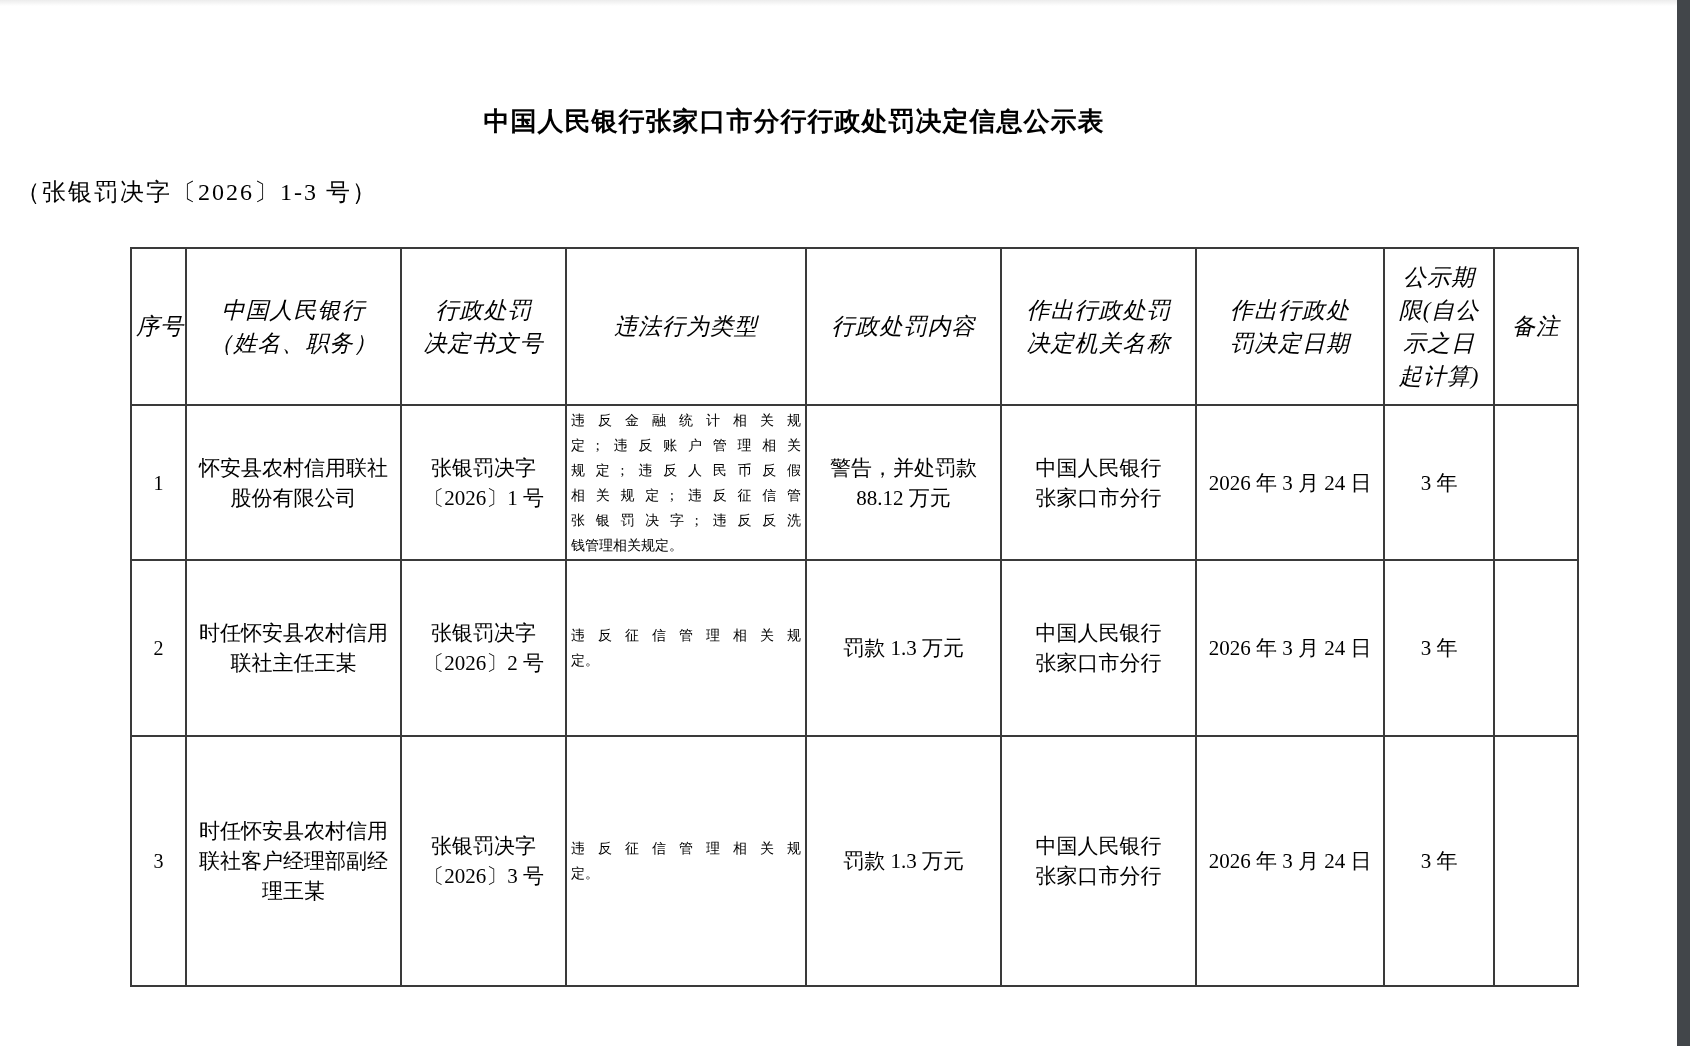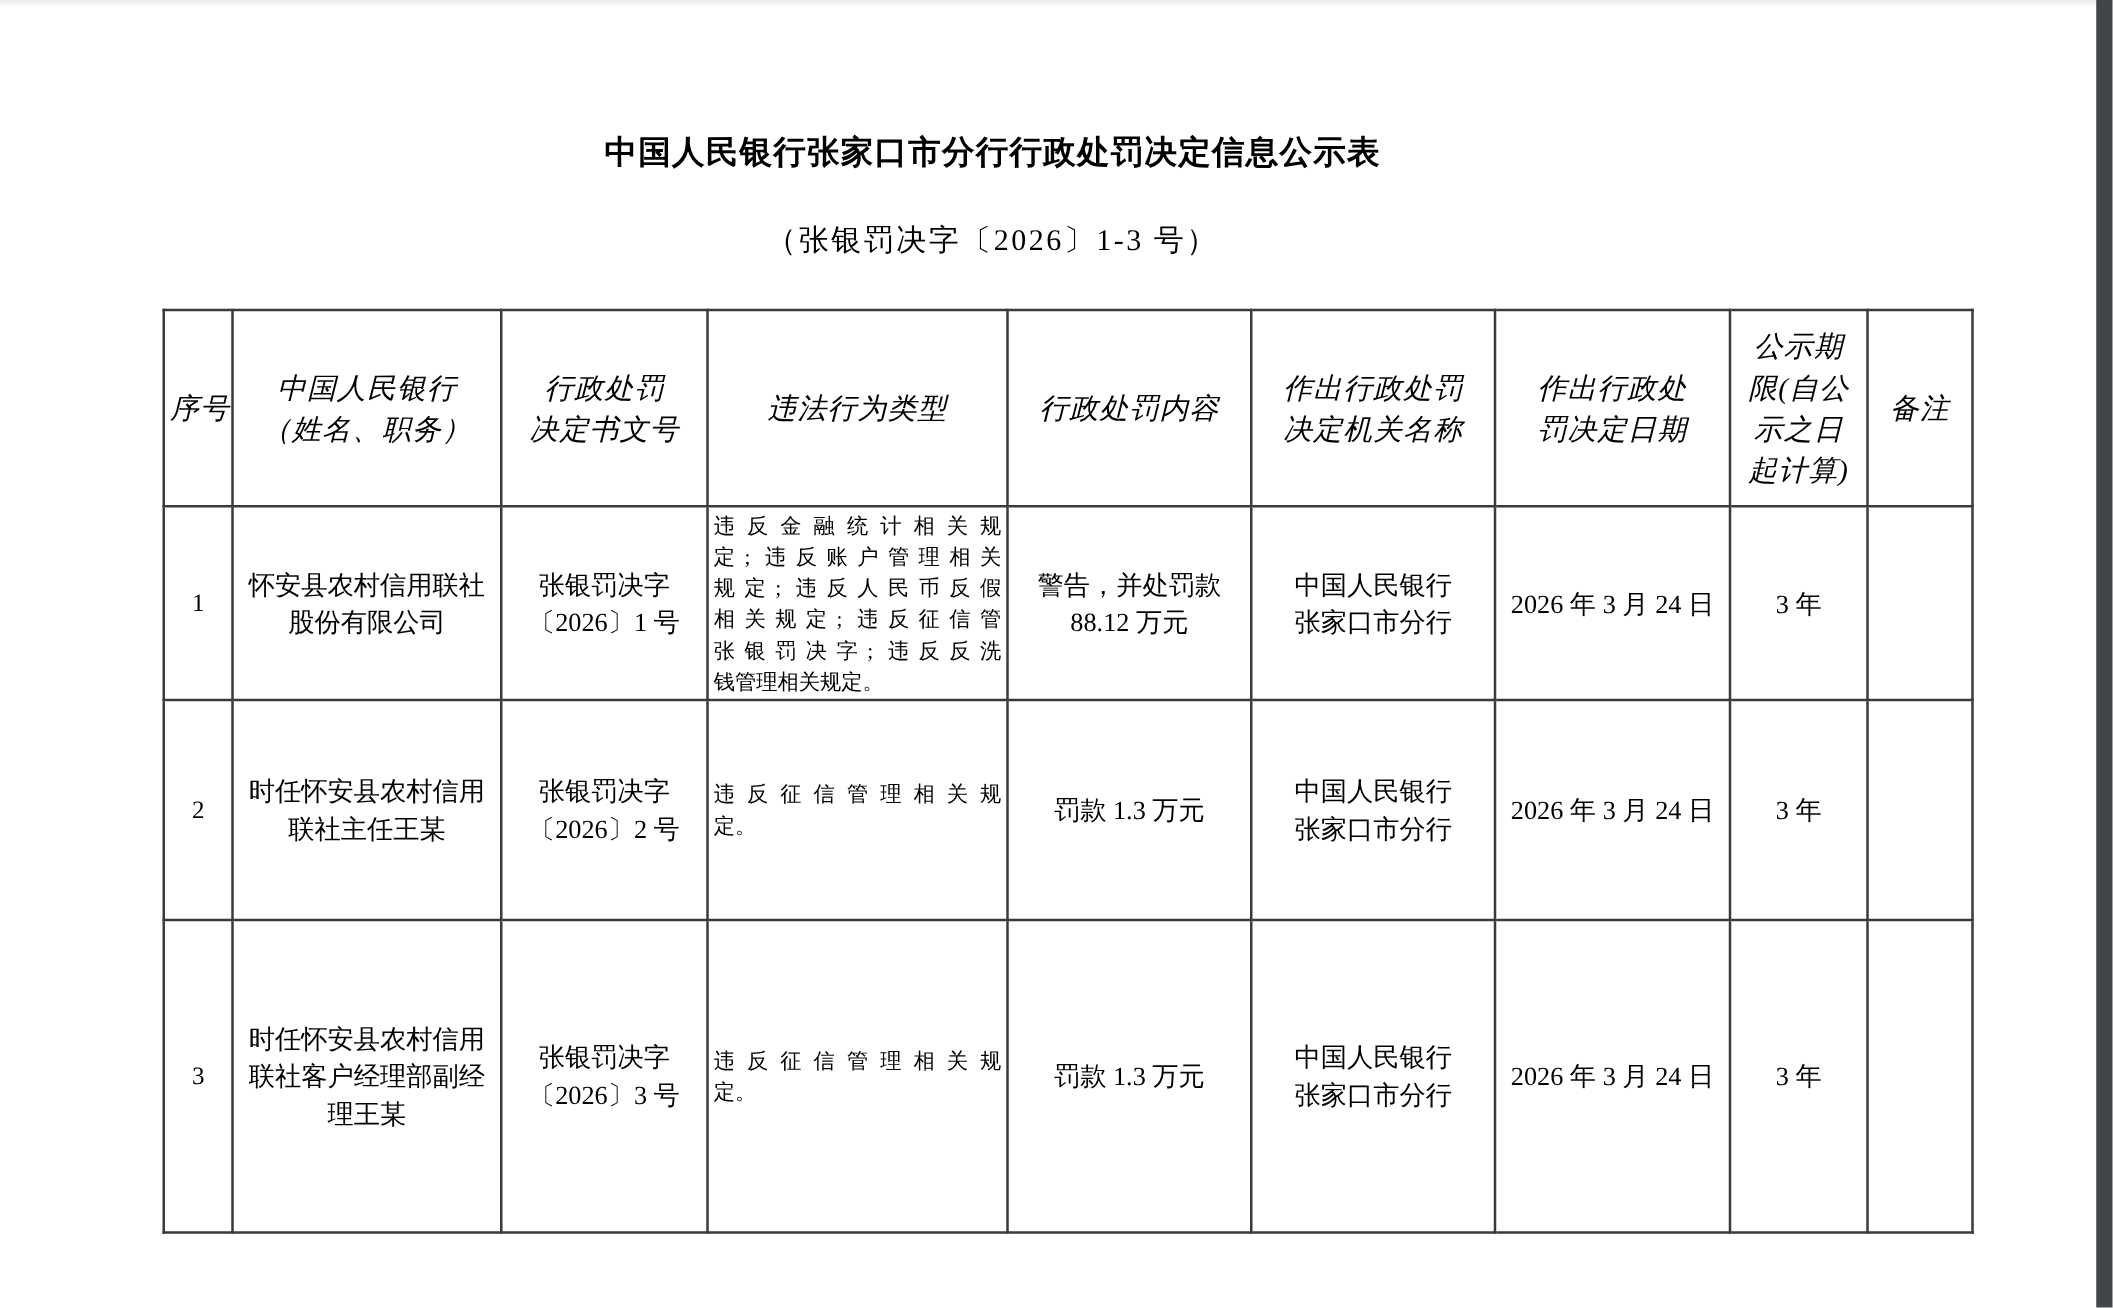--- a/index.html
+++ b/index.html
@@ -19,22 +19,22 @@
   }
   .doc-title{
     position:absolute;left:0;top:104px;width:1588px;
     text-align:center;
     font-family:"Liberation Sans", sans-serif;
     font-weight:900;
     font-size:26px;
     letter-spacing:1px;
   }
   .doc-subtitle{
-    position:absolute;left:0;top:176px;width:1588px;
-    text-align:center;
+    position:absolute;left:16px;top:176px;width:1588px;
+    text-align:left;
     font-size:24px;
     letter-spacing:2px;
   }
   table.penalty-table{
     position:absolute;left:130px;top:247px;
     width:1447px;height:738px;
     border-collapse:collapse;
     table-layout:fixed;
     background:#fff;
   }
@@ -65,21 +65,21 @@
   col.col-4{width:195px}
   col.col-5{width:195px}
   col.col-6{width:188px}
   col.col-7{width:110px}
   col.col-8{width:84px}
   tr.row-header{height:157px}
   tr.row-1{height:155px}
   tr.row-2{height:176px}
   tr.row-3{height:250px}
   .line{white-space:nowrap;}
-  td.cell-violation{padding:0 4px;line-height:25px;font-size:17px;}
+  td.cell-violation{padding:0 4px;line-height:25px;font-size:14px;}
   td.cell-violation .jline{text-align:justify;text-align-last:justify;white-space:nowrap;}
   td.cell-violation .jlast{text-align:center;text-align-last:left;}
   td.cell-index{font-size:20px;}
 </style>
 </head>
 <body>
 
 <div class="top-fade"></div>
 
 <div class="doc-title">中国人民银行张家口市分行行政处罚决定信息公示表</div>

